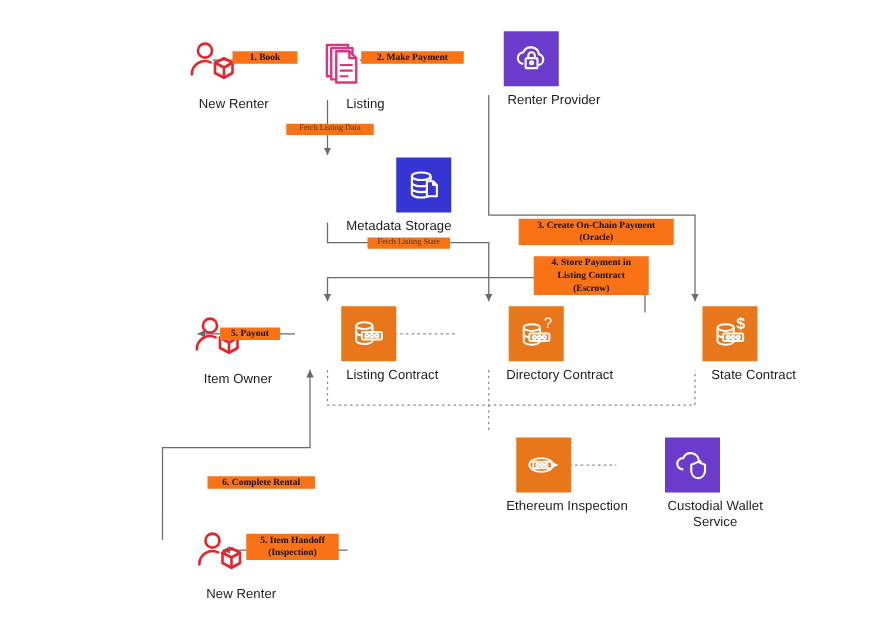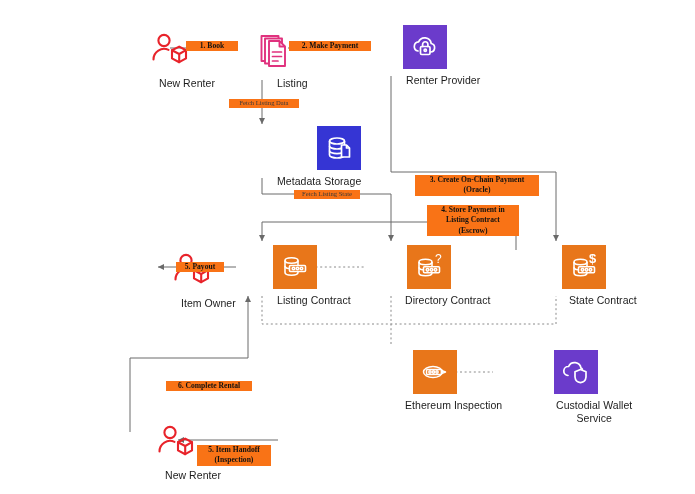--- a/index.html
+++ b/index.html
@@ -115,21 +115,21 @@
           <path d="M5.5,8 L5.5,22 a7.5,3 0 0 0 15,0 L20.5,8"></path>
           <path d="M5.5,13 a7.5,3 0 0 0 15,0 M5.5,17.7 a7.5,3 0 0 0 15,0"></path>
           <path d="M17.5,12 L22.5,12 L25.5,15 L25.5,24 L17.5,24 Z" fill="#3535D4"></path>
           <path d="M22.5,12 L22.5,15 L25.5,15"></path>
         </g>
       </svg>
     </div>
     <div class="cap">Metadata Storage</div>
   </div>
 
-  <div class="node" style="left:144px;top:248px;">
+  <div class="node" style="left:126px;top:248px;">
     <div class="glyph">
       <svg width="44" height="40" viewBox="0 0 44 40">
         <g fill="none" stroke="#E8232A" stroke-width="2.1" stroke-linecap="round" stroke-linejoin="round">
           <circle cx="18" cy="10.5" r="5.6"></circle>
           <path d="M7.5,29.5 a10.5,10.5 0 0 1 15,-9.6"></path>
           <path d="M26,20.2 L33.2,16.6 L40,20.2 L40,28.4 L33.2,32.2 L26,28.4 Z"></path>
           <path d="M26,20.2 L33.2,24 L40,20.2 M33.2,24 L33.2,32.2"></path>
         </g>
       </svg>
     </div>
@@ -198,21 +198,21 @@
           <circle cx="10" cy="12" r="1.15"></circle>
             <circle cx="13.5" cy="12" r="1.15"></circle>
             <circle cx="17" cy="12" r="1.15"></circle>
           <path d="M21.5,10.4 L25.5,12 L21.5,13.6 Z" fill="#fff"></path>
         </g>
       </svg>
     </div>
     <div class="cap">Ethereum Inspection</div>
   </div>
 
-  <div class="node" style="left:497px;top:350px;margin-left:22px;">
+  <div class="node" style="left:497px;top:350px;">
     <div class="tile" style="background:#6B3BCB;">
       <svg width="30" height="28" viewBox="0 0 30 28">
         <g fill="none" stroke="#fff" stroke-width="1.7" stroke-linejoin="round" stroke-linecap="round">
           <path d="M7,17.5 a4.5,4.5 0 0 1 0.6,-9 a6.5,6.5 0 0 1 12.4,1.6 a4.2,4.2 0 0 1 1.4,1.1"></path>
           <path d="M19.5,11.5 L25,13.8 L25,19 a6.2,6.2 0 0 1 -5.5,5.6 a6.2,6.2 0 0 1 -5.5,-5.6 L14,13.8 Z" fill="#6B3BCB"></path>
         </g>
       </svg>
     </div>
     <div class="cap">Custodial Wallet
 Service</div>
@@ -237,16 +237,16 @@
   <div class="elabel" style="left:289px;top:41px;width:78px;">2. Make Payment</div>
   <div class="elabel thin" style="left:229px;top:99px;width:66px;">Fetch Listing Data</div>
   <div class="elabel" style="left:415px;top:155px;width:120px;margin-top:20px;">3. Create On-Chain Payment
 (Oracle)</div>
   <div class="elabel thin" style="left:294px;top:190px;width:62px;">Fetch Listing State</div>
   <div class="elabel" style="left:427px;top:205px;width:88px;">4. Store Payment  in
 Listing Contract
 (Escrow)</div>
   <div class="elabel" style="left:176px;top:262px;width:44px;">5. Payout</div>
   <div class="elabel" style="left:166px;top:353px;width:82px;margin-top:28px;">6. Complete Rental</div>
-  <div class="elabel" style="left:197px;top:427px;width:70px;margin-top:18px;">5. Item Handoff
+  <div class="elabel" style="left:197px;top:427px;width:70px;">5. Item Handoff
 (Inspection)</div>
 
 </div>
 
 </body></html>

